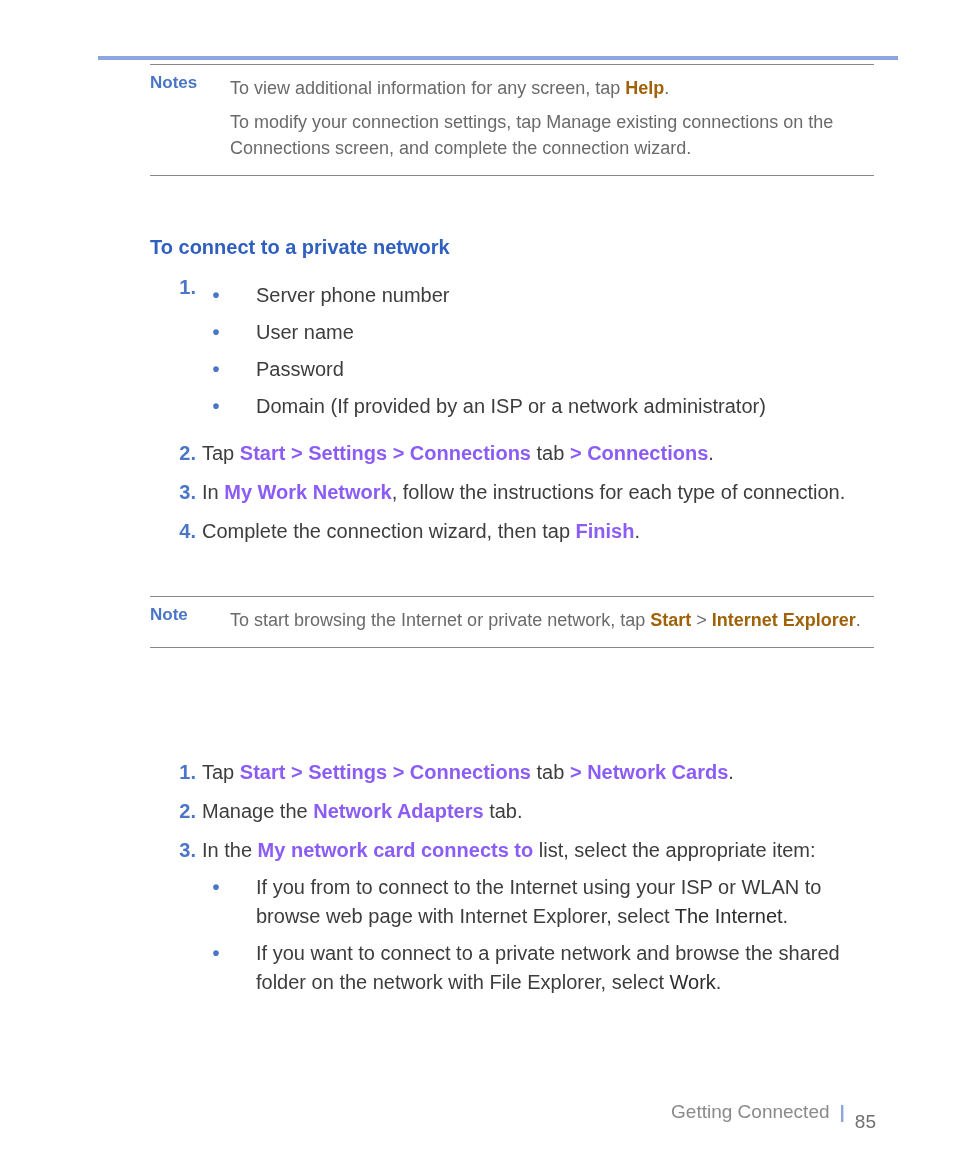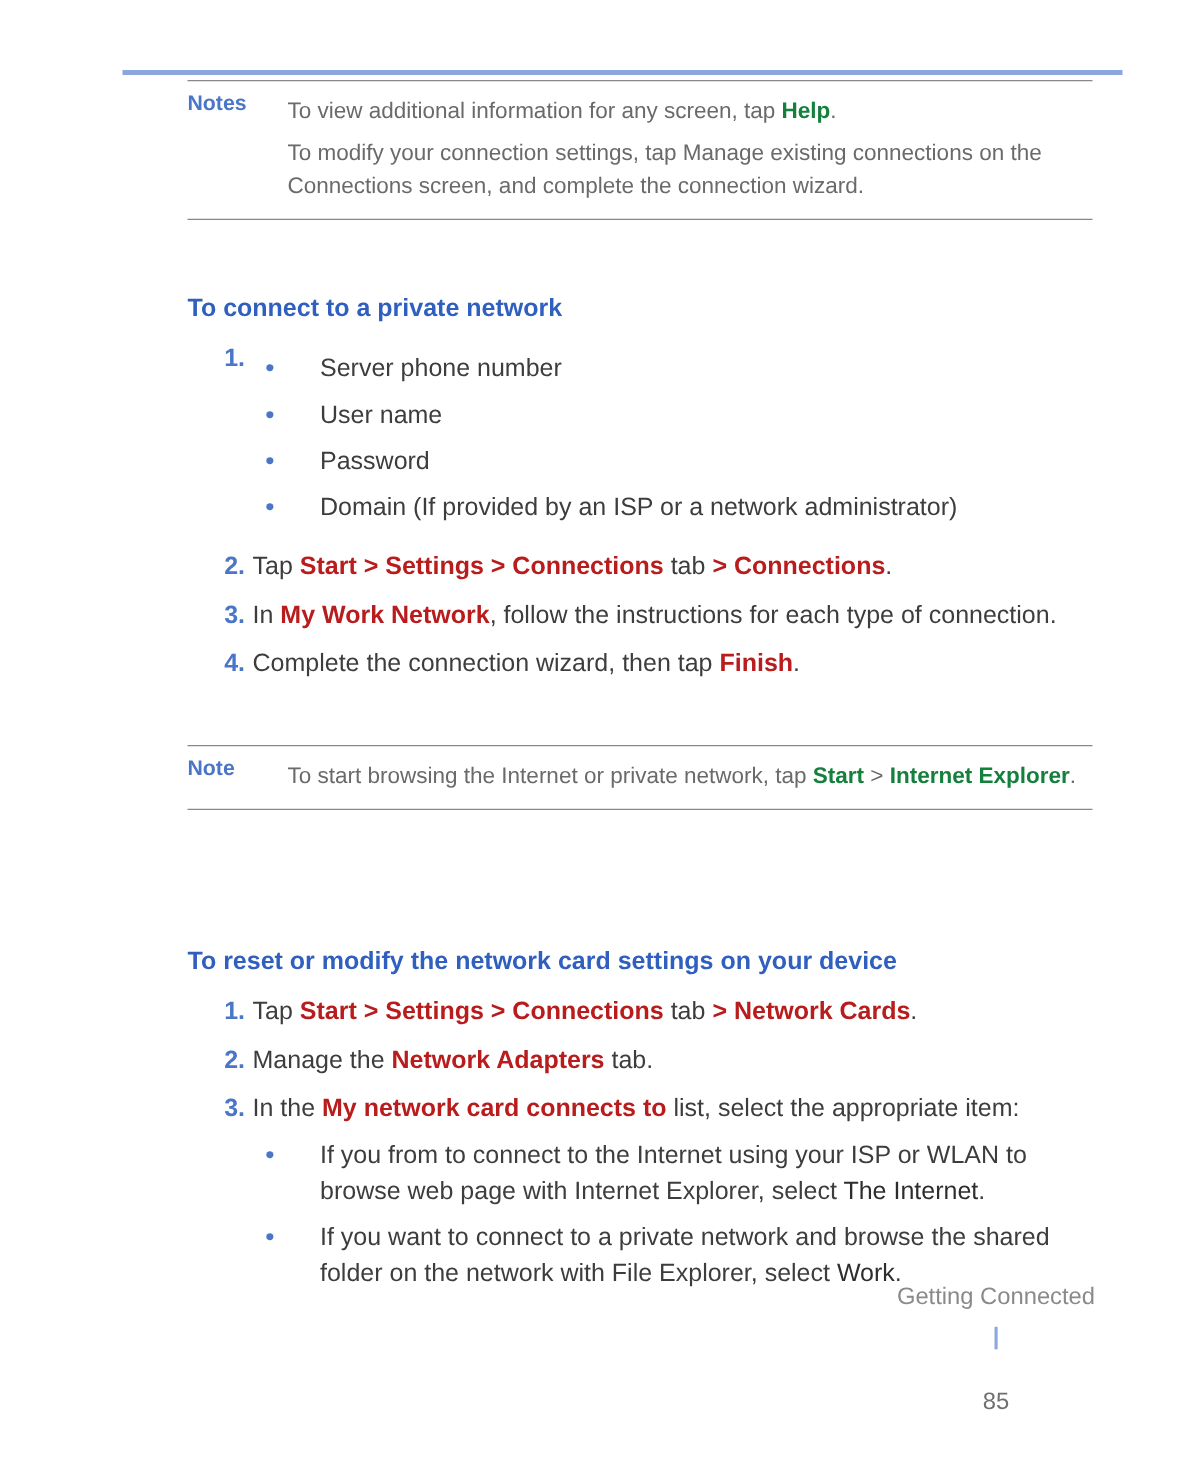--- a/index.html
+++ b/index.html
@@ -58,21 +58,21 @@
     padding-top: 2px;
   }
   .notes-text {
     flex: 1;
     color: var(--gray);
     font-size: 18px;
     line-height: 1.45;
   }
   .notes-text .bold {
     font-weight: bold;
-    color: #15803d;
+    color: #a16207;
   }
   .notes-text p {
     margin: 4px 0 8px 0;
   }
 
   
   .section-heading {
     color: var(--blue-heading);
     font-weight: bold;
     font-size: 20px;
@@ -99,21 +99,21 @@
     color: var(--blue);
     font-weight: bold;
     padding-right: 6px;
   }
   .li-body {
     flex: 1;
     color: var(--text);
   }
   .li-body .bold {
     font-weight: bold;
-    color: #b91c1c;
+    color: #8b5cf6;
   }
 
   
   .bullets {
     margin: 8px 0 8px 0;
     padding: 0;
     list-style: none;
   }
   .bullets > li {
     display: flex;
@@ -145,21 +145,20 @@
 
   
   .footer {
     position: absolute;
     bottom: 40px;
     right: 78px;
     font-size: 19px;
     display: flex;
     align-items: center;
     gap: 10px;
-    flex-direction: column;
   }
   .footer-title {
     color: var(--light-gray);
   }
   .footer-sep {
     color: var(--blue-rule);
     font-weight: bold;
   }
   .footer-page {
     color: #707070;
@@ -239,21 +238,20 @@
       <div class="notes-text">
         <p>
           <span>To start browsing the Internet or private network, tap </span><span class="bold">Start</span><span> &gt; </span><span class="bold">Internet Explorer</span><span>.</span>
         </p>
       </div>
     </div>
   </div>
 
   <div style="height:50px"></div>
 
-  <div class="section-heading">To reset or modify the network card settings on your device</div>
 
   <ol class="numbered">
     <li>
       <div class="num">1.</div>
       <div class="li-body">
         <span>Tap </span><span class="bold">Start &gt; Settings &gt; Connections</span><span> tab </span><span class="bold">&gt; Network Cards</span><span>.</span>
       </div>
     </li>
     <li>
       <div class="num">2.</div>

